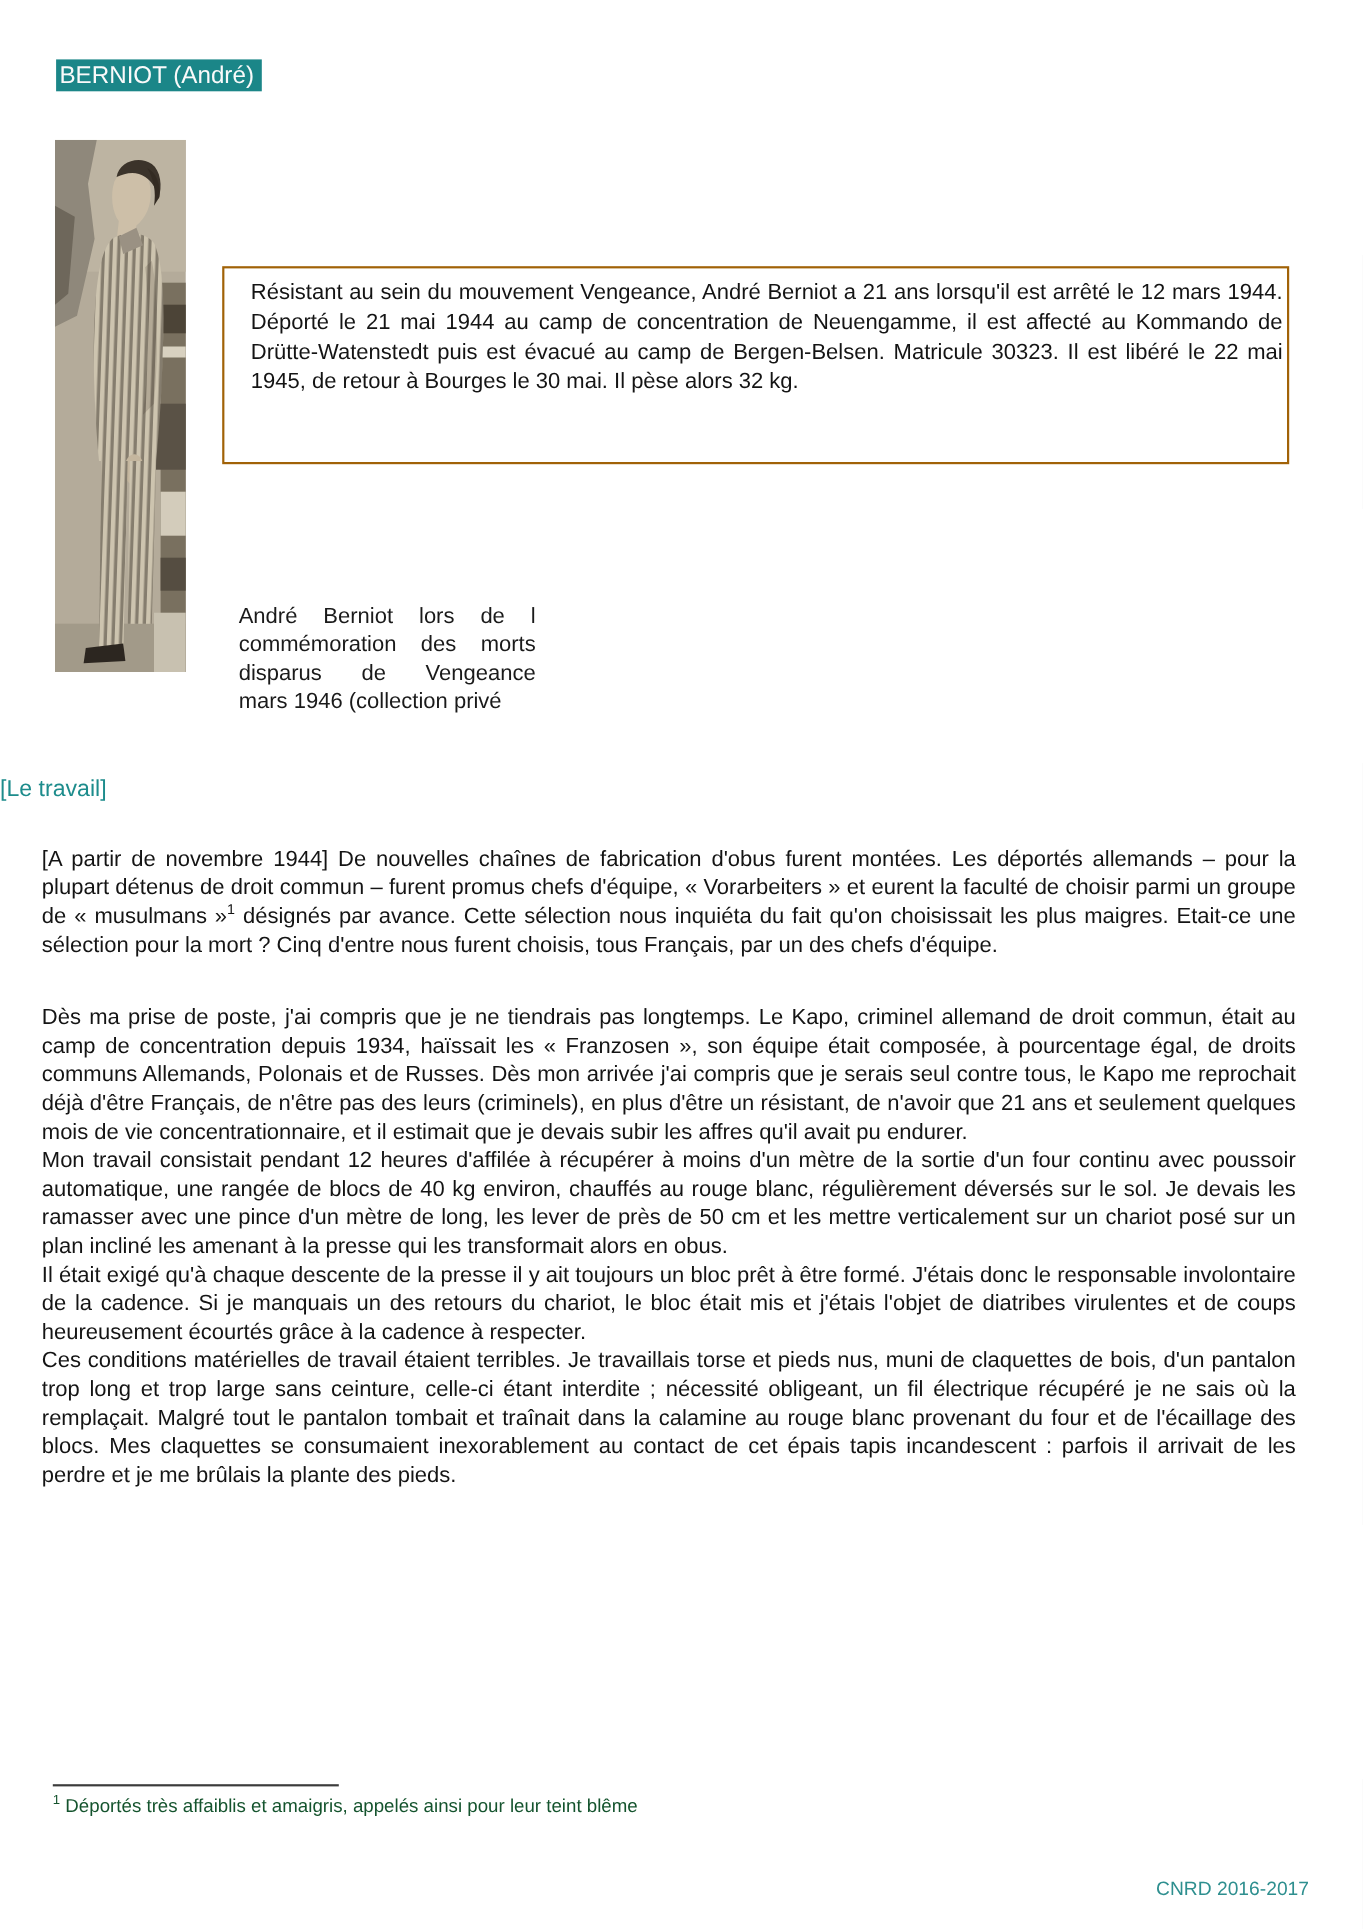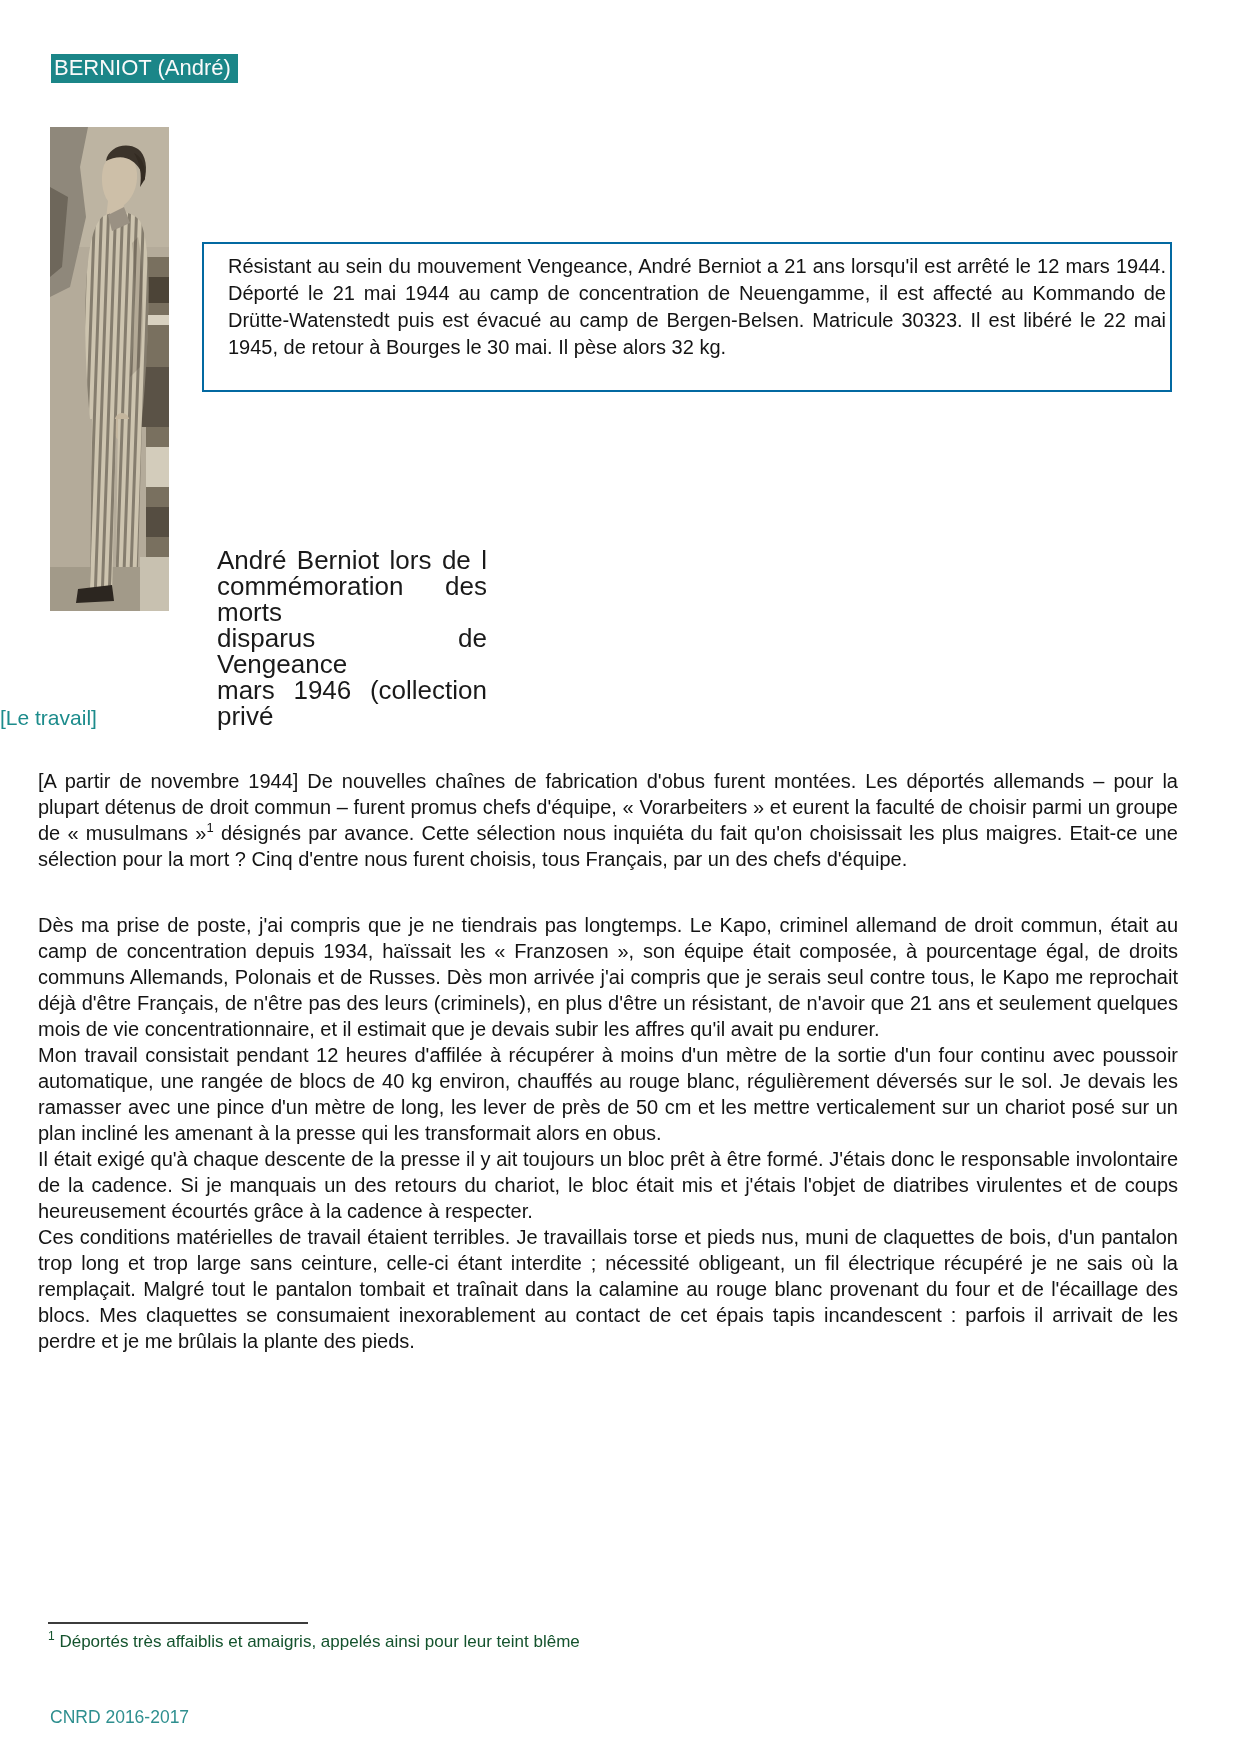--- a/index.html
+++ b/index.html
@@ -10,26 +10,26 @@
   }
   .title-highlight{
     position:absolute;left:51px;top:54px;
     background:#1b8688;color:#fafafa;
     font-size:22px;line-height:28px;padding:0 7px 1px 3px;
     white-space:nowrap;
     text-align:right;
   }
   .photo-frame{position:absolute;left:50px;top:127px;width:119px;height:484px;overflow:hidden;}
   .bio-box{
-    position:absolute;left:202px;top:242px;width:970px;height:150px;
-    box-sizing:border-box;border:2px solid #0369a1;
+    position:absolute;left:202px;top:242px;width:970px;height:180px;
+    box-sizing:border-box;border:2px solid #a16207;
     padding:9px 4px 0 24px;
     font-size:20px;line-height:27px;text-align:justify;overflow:hidden;
   }
-  .caption{position:absolute;left:217px;top:547px;width:270px;font-size:26px;line-height:26px;color:#1a1a1a;}
+  .caption{position:absolute;left:217px;top:547px;width:270px;font-size:20px;line-height:26px;color:#1a1a1a;}
   .cap-line{text-align:justify;text-align-last:justify;}
   .cap-line.last{text-align-last:auto;}
   .section-heading{
     position:absolute;left:0;top:706px;width:100%;
     color:#1d8c8c;font-size:21px;font-weight:400;margin:0;
   }
   .body-copy{
     position:absolute;left:38px;top:768px;width:1140px;
     font-size:20px;line-height:26px;text-align:justify;
   }
@@ -39,21 +39,21 @@
   .footnote-rule{position:absolute;left:48px;top:1622px;width:260px;border-top:2px solid #3c3c3c;}
   .footnote{position:absolute;left:48px;top:1631px;width:900px;font-size:17px;line-height:22px;color:#14532d;}
   .footnote sup{font-size:12px;}
   .footer-line1{
     position:absolute;left:50px;top:1687px;width:1140px;
     color:#2e8f8f;font-size:14.5px;letter-spacing:0.2px;
     text-align:justify;text-align-last:justify;white-space:normal;
   }
   .footer-line2{
     position:absolute;left:50px;top:1707px;width:1140px;
-    color:#2e8f8f;font-size:17.5px;text-align:left;
+    color:#2e8f8f;font-size:17.5px;text-align:right;
   }
 </style>
 </head>
 <body>
 
 <div class="page">
 
   <div class="title-highlight">BERNIOT (André)</div>
 
   <div class="photo-frame">

